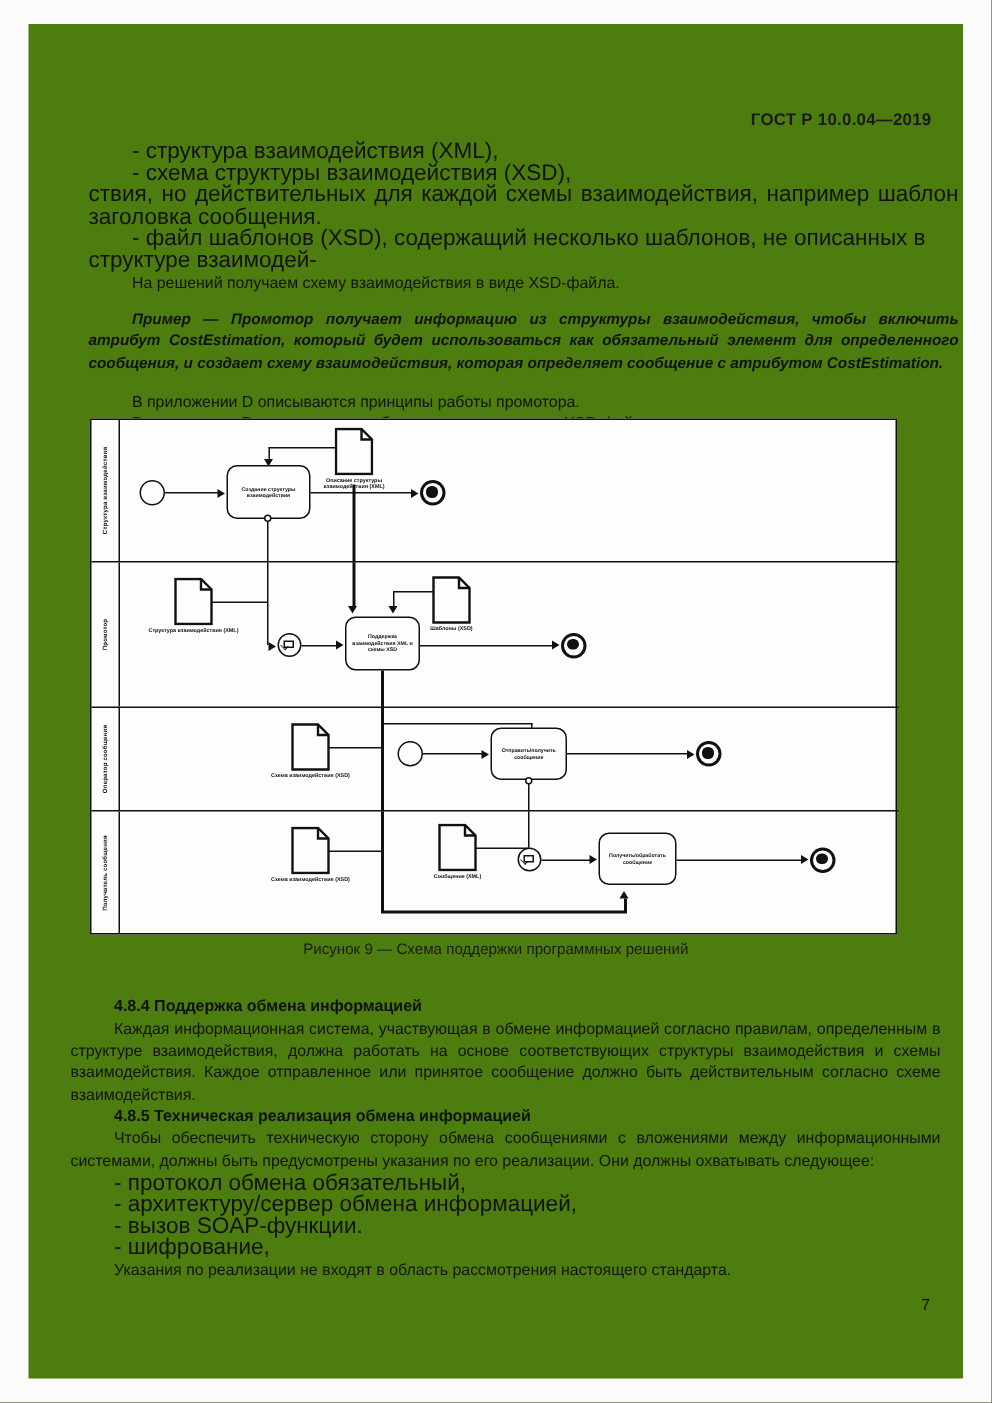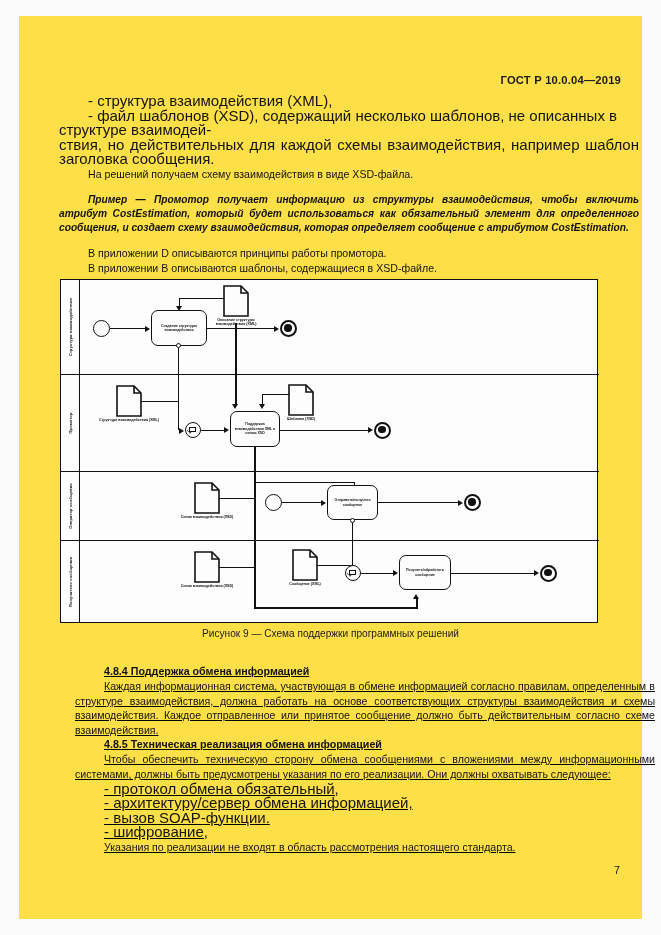--- a/index.html
+++ b/index.html
@@ -18,21 +18,21 @@
     margin: 0 auto;
     overflow: hidden;
     box-sizing: border-box;
   }
   .page-inner {
     position: absolute;
     left: 19px;
     top: 16px;
     width: 623px;
     height: 903px;
-    background: #fde047;
+    background: #4d7c0f;
     border: 0;
     box-sizing: border-box;
   }
   
   .std-header {
     position: absolute;
     right: 21px;
     top: 58px;
     font-size: 11.2px;
     font-weight: bold;
@@ -277,45 +277,45 @@
     position: absolute;
     left: 0;
     top: 612px;
     width: 623px;
     text-align: center;
     font-size: 10.1px;
     color: #1b1b1b;
   }
   .content2 {
     position: absolute;
-    left: 56px;
+    left: 28px;
     top: 648px;
     width: 580px;
-    text-decoration: underline;
   }
   .page-num {
     position: absolute;
     right: 22px;
     top: 848px;
     font-size: 10.6px;
     color: #111;
   }
 </style>
 </head>
 <body>
 
 <div class="page">
   <div class="page-inner">
 
     <div class="std-header">ГОСТ Р 10.0.04—2019</div>
 
     <div class="content">
       <p class="dash">- структура взаимодействия (XML),</p>
+      <p class="dash">- схема структуры взаимодействия (XSD),</p>
+      <p class="dash cont">ствия, но действительных для каждой схемы взаимодействия, например шаблон заголовка сообщения.</p>
       <p class="dash">- файл шаблонов (XSD), содержащий несколько шаблонов, не описанных в структуре взаимодей-</p>
-      <p class="dash cont">ствия, но действительных для каждой схемы взаимодействия, например шаблон заголовка сообщения.</p>
       <p class="body ind">На решений получаем схему взаимодействия в виде XSD-файла.</p>
       <div class="gap-m"></div>
       <p class="example">Пример — Промотор получает информацию из структуры взаимодействия, чтобы включить атрибут CostEstimation, который будет использоваться как обязательный элемент для определенного сообщения, и создает схему взаимодействия, которая определяет сообщение с атрибутом CostEstimation.</p>
       <div class="gap-m"></div>
       <p class="body ind">В приложении D описываются принципы работы промотора.</p>
       <p class="body ind">В приложении B описываются шаблоны, содержащиеся в XSD-файле.</p>
     </div>
 
     <div class="figure-wrap">
       <div class="pool">

